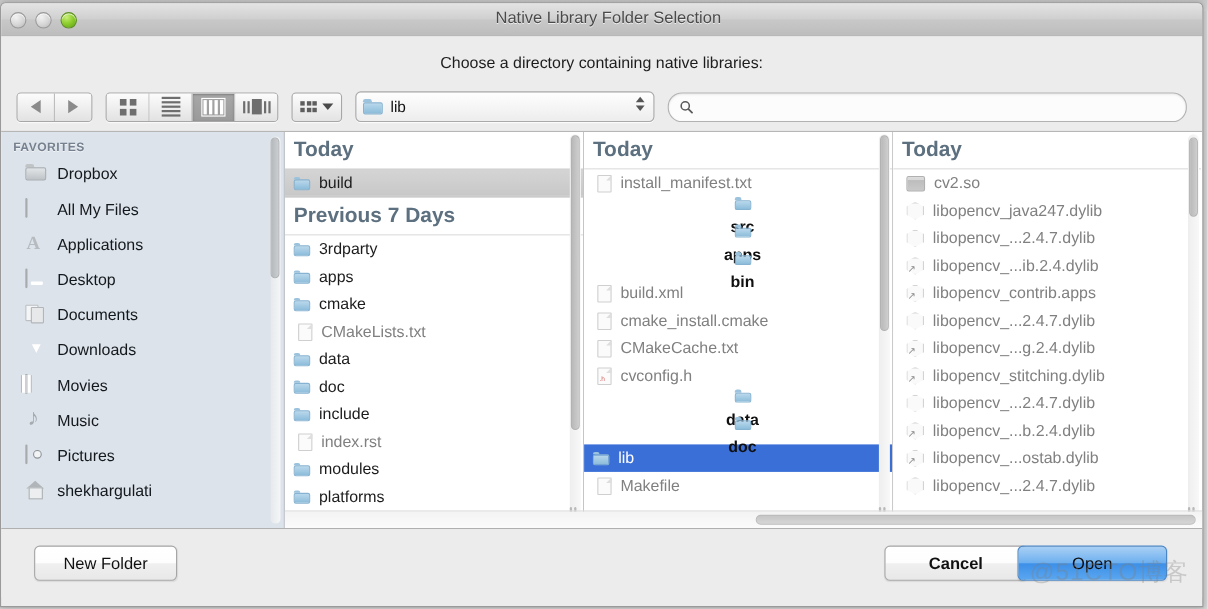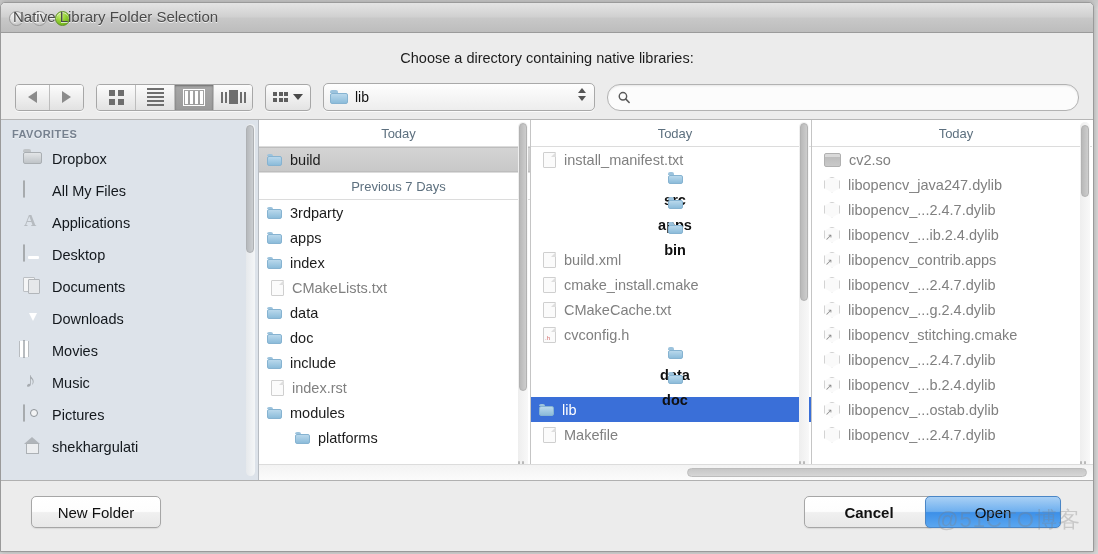--- a/index.html
+++ b/index.html
@@ -57,21 +57,21 @@
   }
   .light.close, .light.min {
     background: radial-gradient(circle at 35% 28%, #f2f2f2 0%, #d6d6d6 55%, #b5b5b5 100%);
   }
   .light.zoom {
     background: radial-gradient(circle at 35% 28%, #c9ee7a 0%, #8fcf2e 45%, #5d9e12 100%);
     border-color: #5f8f22;
   }
   .win-title {
     position: absolute; left: 12px; right: 0; top: 5px;
-    text-align: left;
+    text-align: center;
     font-size: 15px;
     color: #4a4a4a;
     text-shadow: 0 1px 0 rgba(255,255,255,.7);
   }
 
   
   .prompt {
     height: 34px;
     display: flex; align-items: center; justify-content: center;
     font-size: 14.5px; color: #1d1d1d;
@@ -328,41 +328,40 @@
     border-right: 1px solid #c5c5c5;
     background: #fff;
     overflow: hidden;
     flex: 0 0 auto;
   }
   .col.c1 { width: 271px; }
   .col.c2 { width: 280px; }
   .col.c3 { width: 280px; border-right: none; }
 
   .grp-hdr {
-    font-size: 13px; color: #5d707f; font-weight: normal;
+    font-size: 19px; color: #5d707f; font-weight: bold;
     padding: 6px 0 5px 8px;
     background: #fff;
     border-bottom: 1px solid #dcdcdc;
-    text-align: center;
   }
   .grp-hdr.mid { border-top: 1px solid #dcdcdc; }
   .row {
     display:flex; align-items:center; gap:8px;
     height: 25px; padding-left: 8px;
     font-size: 14.5px; color: #1c1c1c; white-space: nowrap;
   }
   .row.dim { color: #808080; padding-left: 12px; }
   .row.bold { font-weight: bold; color:#101010;flex-direction:column; }
   .row.sel-blue { background: #3a6fd8; color: #fff; }
   .row.sel-grey {
     background: linear-gradient(to bottom,#d4d4d4,#c8c8c8);
     border-top: 1px solid #bdbdbd; border-bottom: 1px solid #bdbdbd;
     height: 23px;
   }
-  .row.clip { overflow: hidden; margin-left: 28px; }
+  .row.clip { overflow: hidden; }
 
   .col-vsb {
     position:absolute; right:2px; top:2px; width:10px; bottom:2px;
     background: linear-gradient(to right,#eeeeee,#f8f8f8);
     border-radius:5px;
   }
   .col-vth {
     position:absolute; right:3px; width:8px;
     background: linear-gradient(to right,#b9b9b9,#cdcdcd);
     border:1px solid #b2b2b2; border-radius:4px; box-sizing:border-box;
@@ -602,21 +601,21 @@
                 <span class="tab"></span>
                 <span class="body"></span>
               </span>
             <span>apps</span>
           </div>
           <div class="row">
             <span class="folder sm">
                 <span class="tab"></span>
                 <span class="body"></span>
               </span>
-            <span>index</span>
+            <span>cmake</span>
           </div>
           <div class="row dim">
             <span class="doc"></span>
             <span>CMakeLists.txt</span>
           </div>
           <div class="row">
             <span class="folder sm">
                 <span class="tab"></span>
                 <span class="body"></span>
               </span>
@@ -787,21 +786,21 @@
                 <span class="hex"></span>
                 <span class="al">↗</span>
               </span>
             <span>libopencv_...g.2.4.dylib</span>
           </div>
           <div class="row dim">
             <span class="dylib alias">
                 <span class="hex"></span>
                 <span class="al">↗</span>
               </span>
-            <span>libopencv_stitching.cmake</span>
+            <span>libopencv_stitching.dylib</span>
           </div>
           <div class="row dim">
             <span class="dylib">
                 <span class="hex"></span>
               </span>
             <span>libopencv_...2.4.7.dylib</span>
           </div>
           <div class="row dim">
             <span class="dylib alias">
                 <span class="hex"></span>

